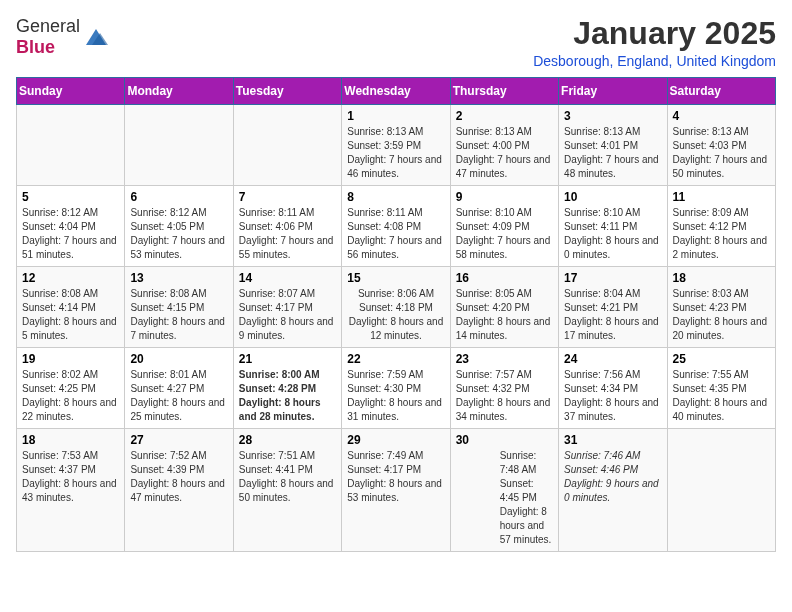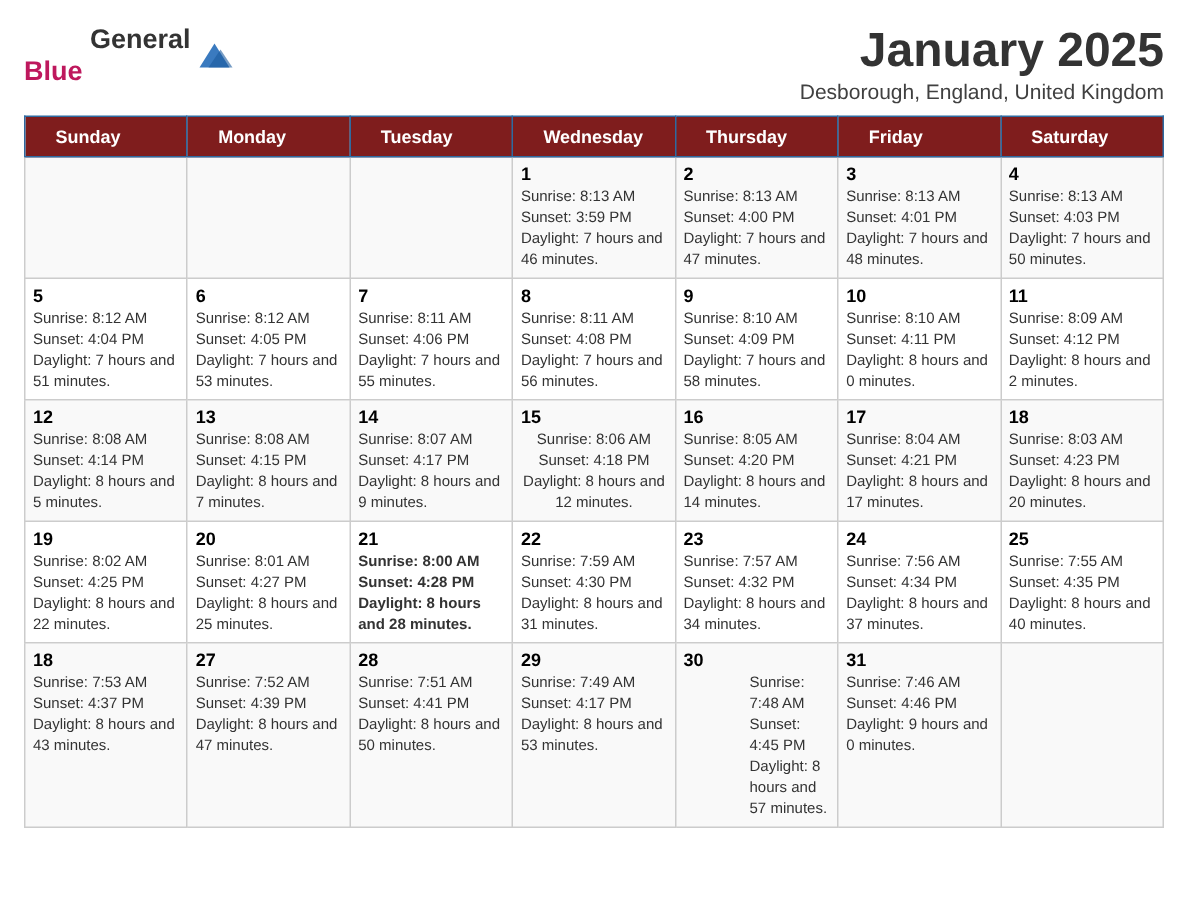--- a/index.html
+++ b/index.html
@@ -15,23 +15,22 @@
       align-items: flex-start;
       justify-content: space-between;
       margin-bottom: 8px;
     }
     .logo {
       display: flex;
       align-items: center;
     }
     .logo-text-general {
       font-size: 18px;
-      font-weight: bold;
+      font-weight: normal;
       color: #333;
-      margin-left: 44px;
     }
     .logo-text-blue {
       font-size: 18px;
       font-weight: bold;
       color: #be185d;
     }
     .logo-icon {
       width: 28px;
       height: 28px;
       margin-left: 2px;
@@ -40,33 +39,33 @@
       text-align: right;
     }
     .calendar-title {
       font-size: 32px;
       font-weight: bold;
       color: #333;
       line-height: 1.1;
     }
     .calendar-subtitle {
       font-size: 14px;
-      color: #404040;
+      color: #1d4ed8;
       margin-top: 2px;
     }
     table {
       width: 100%;
       border-collapse: collapse;
       font-size: 11px;
     }
     thead tr th {
-      background-color: #7f1d1d;
+      background-color: #a21caf;
       color: #fff;
       text-align: left;
-      padding: 6px 20px;
+      padding: 6px 2px;
       font-size: 12px;
       font-weight: bold;
       border: 1px solid #2e6aa0;
     }
     tbody tr td {
       border: 1px solid #ccc;
       vertical-align: top;
       padding: 4px 5px;
       width: 14.28%;
       min-height: 80px;
@@ -310,20 +309,20 @@
 Daylight: 8 hours and 53 minutes.</div>
         </td>
         <td>
           <div class="day-number">30</div>
           <div class="day-info" style="white-space: pre-line; margin-left: 44px;">Sunrise: 7:48 AM
 Sunset: 4:45 PM
 Daylight: 8 hours and 57 minutes.</div>
         </td>
         <td>
           <div class="day-number">31</div>
-          <div class="day-info" style="white-space: pre-line;">Sunrise: 7:46 AM
+          <div class="day-info" style="white-space: pre-line; font-style: italic;">Sunrise: 7:46 AM
 Sunset: 4:46 PM
 Daylight: 9 hours and 0 minutes.</div>
         </td>
         <td class="empty"></td>
       </tr>
     </tbody>
 </table>
 
 </body></html>

